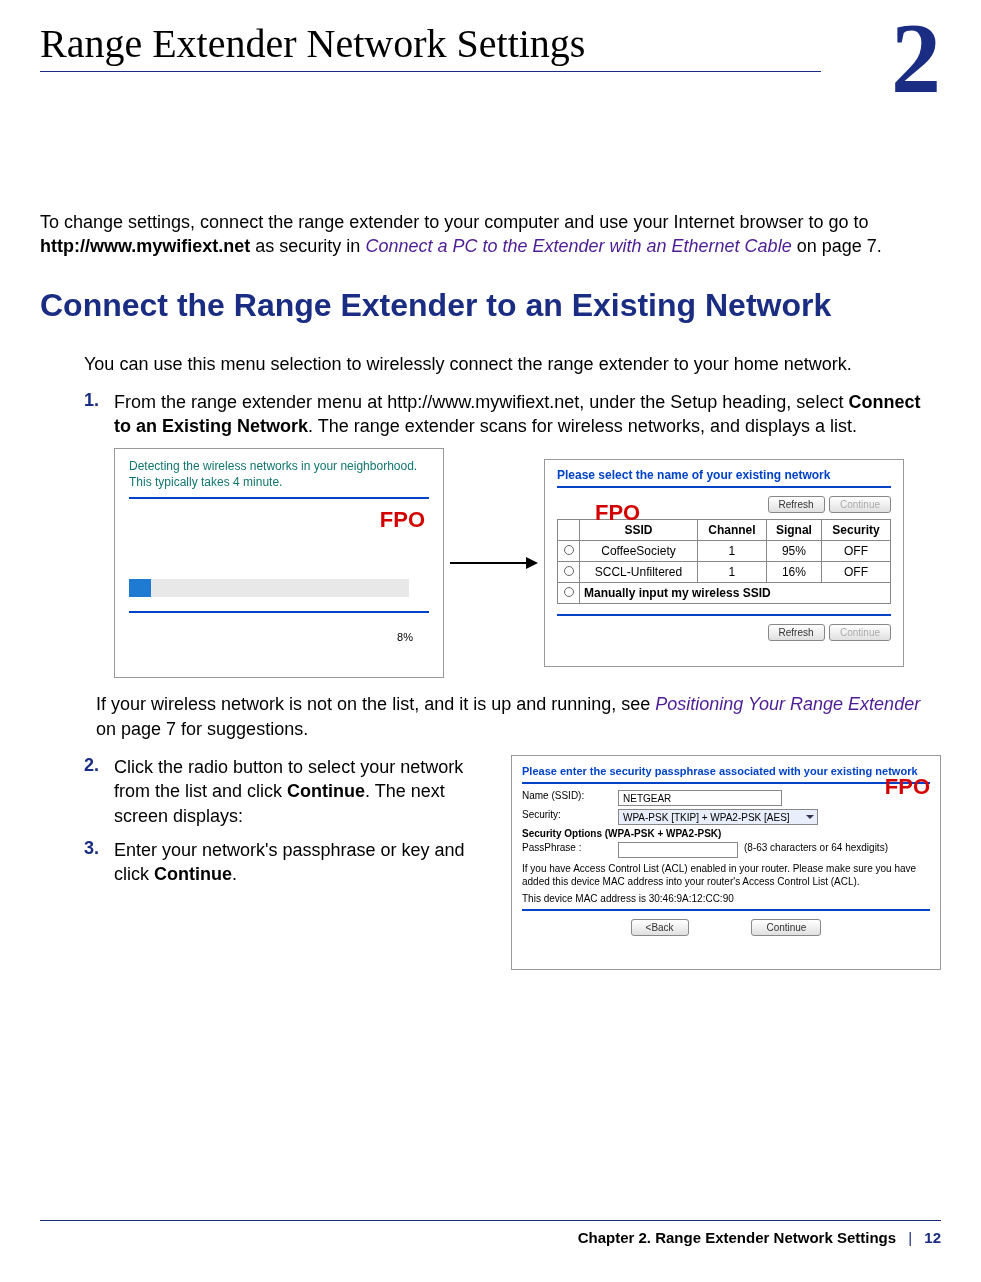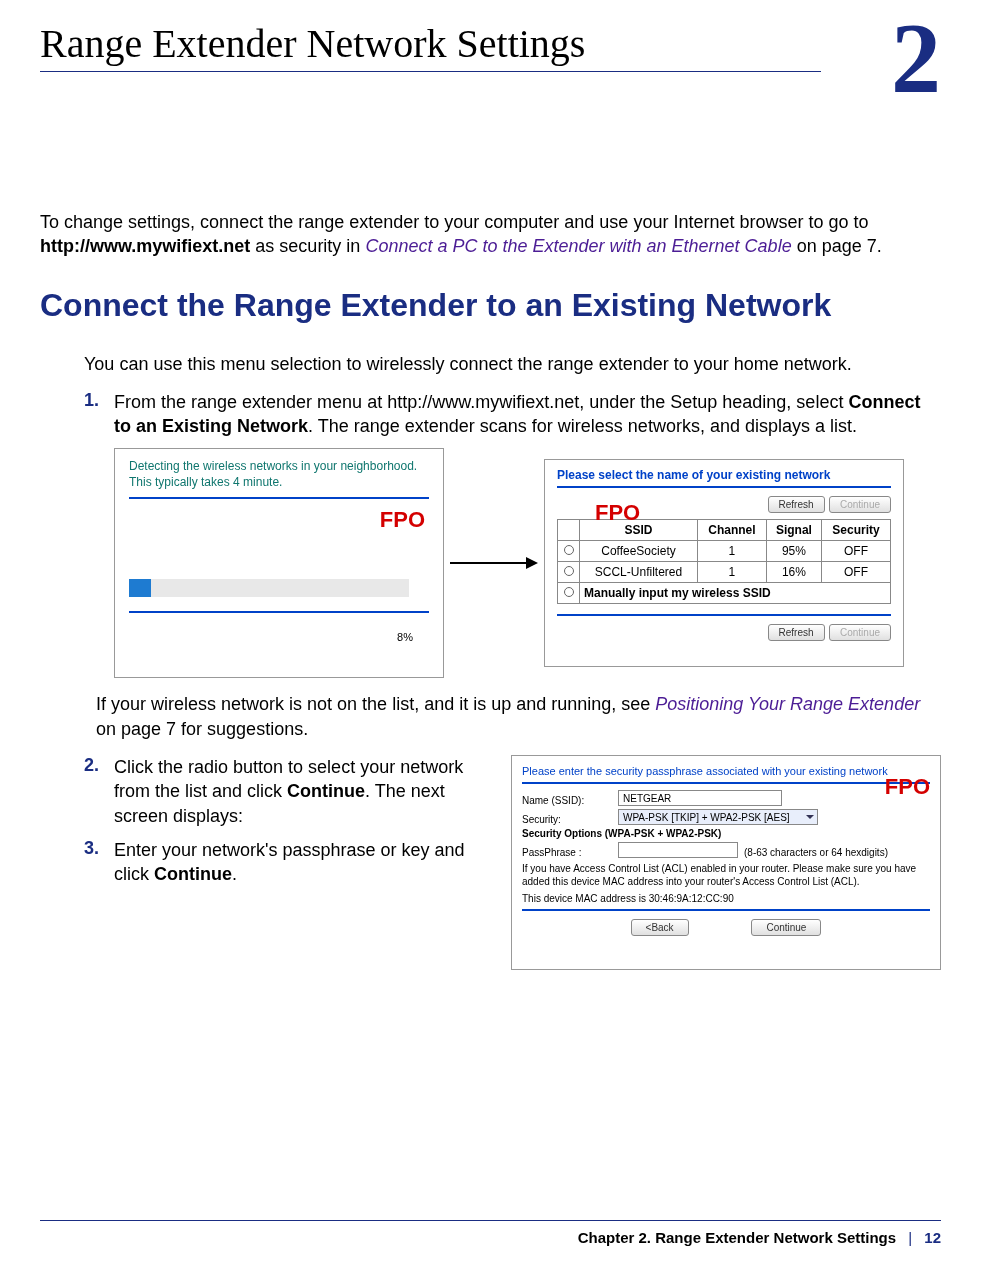--- a/index.html
+++ b/index.html
@@ -123,23 +123,23 @@
   .radiodot {
     width: 10px; height: 10px; border: 1px solid #666; border-radius: 50%; display: inline-block;
   }
   .lower {
     display: flex; gap: 16px; margin-top: 6px;
   }
   .lower-left { flex: 1; }
   .fig3 {
     width: 430px; height: 215px; padding: 8px 10px; font-size: 10px;
   }
-  .fig3 .hdr { color: #0042c8; font-weight: normal; font-size: 11px; line-height: 1.3; margin-bottom: 4px; }
+  .fig3 .hdr { color: #0042c8; font-weight: bold; font-size: 11px; line-height: 1.3; margin-bottom: 4px; }
   .fig3 .rule { border-top: 2px solid #0042c8; margin: 4px 0 6px 0; }
-  .fig3 .row { display: flex; align-items: flex-end; margin: 3px 0; gap: 6px; }
+  .fig3 .row { display: flex; align-items: flex-start; margin: 3px 0; gap: 6px; }
   .fig3 .lbl { width: 90px; }
   .fig3 .inp {
     border: 1px solid #888; height: 16px; padding: 0 4px; background: #fff; font-size: 10px;
     display: inline-flex; align-items: center;
   }
   .fig3 .sel { background: #e8eefb; position: relative; padding-right: 14px; }
   .fig3 .sel::after {
     content: ""; position: absolute; right: 3px; top: 5px; border: 4px solid transparent; border-top-color: #335; }
   .fig3 .note { margin: 4px 0; line-height: 1.3; }
   .fig3 .btnrow { text-align: center; margin-top: 8px; }

